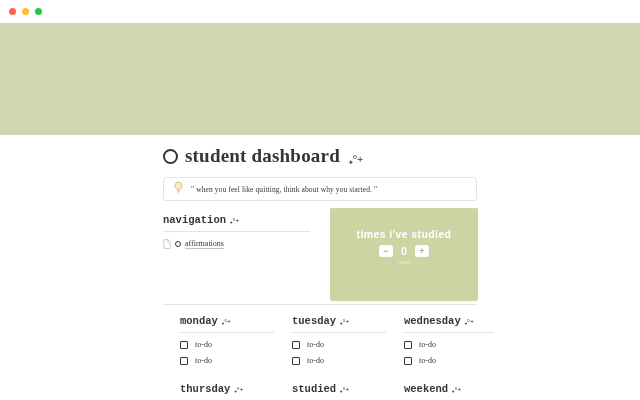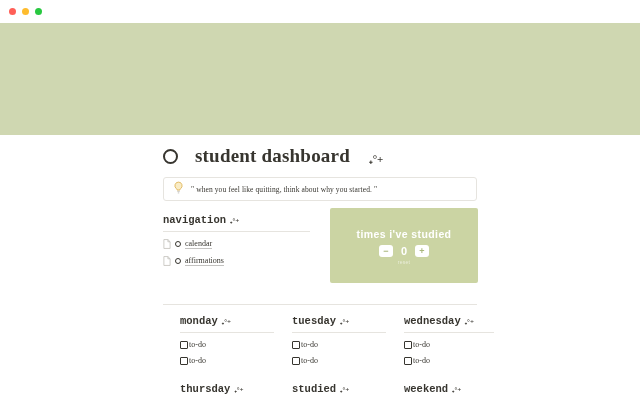--- a/index.html
+++ b/index.html
@@ -12,21 +12,21 @@
   }
   
   .titlebar { position:absolute; left:0; top:0; width:640px; height:23px; background:#ffffff; }
   .traffic { position:absolute; top:8px; width:7px; height:7px; border-radius:50%; }
   .t-close { left:9px;  background:#ff5f57; }
   .t-min   { left:22px; background:#febc2e; }
   .t-zoom  { left:35px; background:#28c840; }
   
   .banner { position:absolute; left:0; top:23px; width:640px; height:112px; background:#cfd7b1; }
   
-  .title-row { position:absolute; left:163px; top:145px; display:flex; align-items:center; gap:17px; }
+  .title-row { position:absolute; left:163px; top:145px; display:flex; align-items:center; gap:7px; }
   .page-ring { width:15px; height:15px; border:2px solid #37352f; border-radius:50%; flex:0 0 auto; }
   .page-title { font-size:19px; font-weight:bold; letter-spacing:.2px; line-height:22px; }
   .title-decor { font-size:11px; font-weight:bold; margin-left:2px; margin-top:4px; }
   
   .callout {
     position:absolute; left:163px; top:177px; width:314px; height:24px;
     background:#ffffff; border:1px solid #e6e4df; border-radius:3px;
     display:flex; align-items:center; padding:0 10px; gap:8px;
   }
   .callout-text { font-size:7.5px; letter-spacing:.1px; color:#37352f; }
@@ -35,40 +35,40 @@
   .section-head { display:flex; align-items:baseline; gap:4px; }
   .section-label { font-size:10.5px; font-weight:bold;font-family:Liberation Mono, monospace; }
   .head-decor { font-size:7px; font-weight:bold; }
   .nav-divider { margin-top:5px; border-top:1px solid #e6e4df; width:147px; }
   .nav-link { display:flex; align-items:center; gap:4px; margin-top:7px; height:10px; cursor:pointer; }
   .doc-icon { flex:0 0 auto; opacity:.55; display:block; }
   .mini-ring { width:6px; height:6px; border:1px solid #37352f; border-radius:50%; flex:0 0 auto; }
   .nav-link-label { font-size:8px; line-height:9px; border-bottom:1px solid rgba(55,53,47,.3); }
   
   .widget {
-    position:absolute; left:330px; top:208px; width:148px; height:75px;
+    position:absolute; left:330px; top:208px; width:148px; height:93px;
     background:#cbd4a3; border-radius:2px; text-align:center;
     font-family:"Liberation Sans", sans-serif;
   }
   .widget-title { margin-top:20px; font-size:10.5px; font-weight:bold; color:#ffffff; letter-spacing:.4px; }
   .counter-row { margin-top:5px; display:flex; justify-content:center; align-items:center; gap:7px; }
   .counter-btn {
     width:14px; height:12px; background:#ffffff; border:none; border-radius:3px;
     color:#a9b77d; font-family:"Liberation Sans", sans-serif; font-size:9px; font-weight:bold;
     line-height:11px; text-align:center; padding:0; cursor:pointer;
   }
   .counter-value { color:#ffffff; font-size:11px; font-weight:bold; min-width:8px; }
   .counter-reset { margin-top:2px; font-size:5px; color:rgba(255,255,255,.6); letter-spacing:.3px; cursor:pointer; }
   
   .big-divider { position:absolute; left:163px; top:304px; width:314px; border-top:1px solid #e6e4df; }
   .week-row { position:absolute; left:180px; width:316px; display:grid; grid-template-columns:94px 94px 90px; column-gap:18px; }
   .week-row-1 { top:315px; }
   .week-row-2 { top:383px; }
   .day-divider { margin-top:5px; border-top:1px solid #e6e4df; }
-  .todo-row { display:flex; align-items:center; gap:1px; margin-top:7px; height:9px; }
+  .todo-row { display:flex; align-items:center; gap:7px; margin-top:7px; height:9px; }
   .todo-check { width:8px; height:8px; border:1.3px solid #37352f; border-radius:1px; flex:0 0 auto; background:#fff; cursor:pointer; }
   .todo-label { font-size:8px; line-height:9px; }
 </style>
 </head>
 <body>
 
 <div id="screen">
 
   <div class="titlebar">
     <span class="traffic t-close"></span>
@@ -94,28 +94,20 @@
     <span class="callout-text">" when you feel like quitting, think about why you started. "</span>
   </div>
 
   <div class="nav">
     <div class="section-head">
       <span class="section-label">navigation</span>
       <span class="head-decor">₊°+</span>
     </div>
     <div class="nav-divider"></div>
 
-    <div class="nav-link">
-      <svg class="doc-icon" width="8" height="10" viewBox="0 0 9 11">
-          <path d="M1 .5h4.5L8 3v7.5H1z" fill="#fff" stroke="#8f8b82" stroke-width="0.9"></path>
-          <path d="M5.5.5V3H8" fill="none" stroke="#8f8b82" stroke-width="0.9"></path>
-        </svg>
-      <span class="mini-ring"></span>
-      <span class="nav-link-label">calendar</span>
-    </div>
     <div class="nav-link">
       <svg class="doc-icon" width="8" height="10" viewBox="0 0 9 11">
           <path d="M1 .5h4.5L8 3v7.5H1z" fill="#fff" stroke="#8f8b82" stroke-width="0.9"></path>
           <path d="M5.5.5V3H8" fill="none" stroke="#8f8b82" stroke-width="0.9"></path>
         </svg>
       <span class="mini-ring"></span>
       <span class="nav-link-label">affirmations</span>
     </div>
   </div>
 

